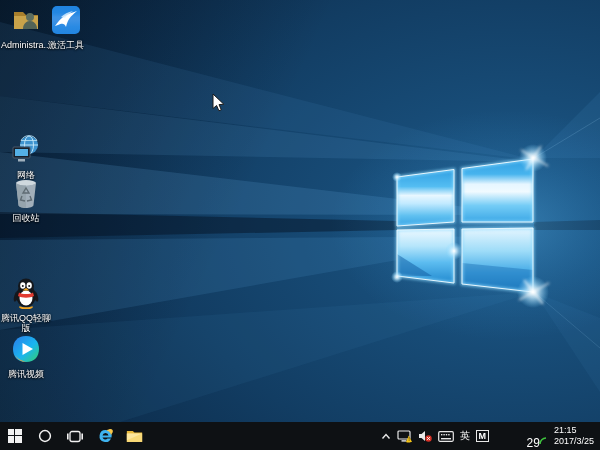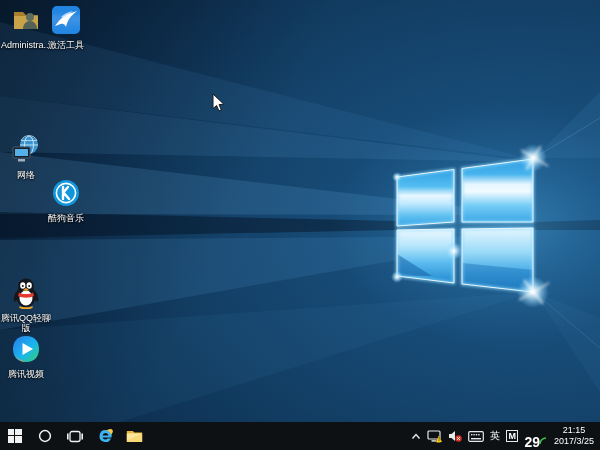--- a/index.html
+++ b/index.html
@@ -28,22 +28,22 @@
 
   
   #taskbar { position:absolute; left:0; bottom:0; width:600px; height:28px;
              background:#0e1114; display:flex; align-items:center; z-index:50; }
   .tbtn { width:26px; height:28px; display:flex; align-items:center; justify-content:center; }
   #tray { position:absolute; right:0; top:0; height:28px; display:flex; align-items:center; }
   .tray-ico { height:28px; display:flex; align-items:center; justify-content:center; padding:0 3px; color:#fff; }
   .ime-char { font-size:10px; color:#fff; }
   .ime-mode { font-size:9px; color:#fff; border:1px solid #e8e8e8; padding:0 1.5px; line-height:10px; font-weight:bold; }
   .temp-wrap { position:relative; display:flex; align-items:flex-end; }
-  .temp-val { font-size:14px; color:#fff; font-weight:bold; }
-  #clock { text-align:center; color:#fff; font-size:9px; line-height:11px; padding:0 6px 0 4px; }
+  .temp-val { font-size:12px; color:#fff; font-weight:normal;margin-left:32px; }
+  #clock { color:#fff; font-size:9px; line-height:11px; padding:0 6px 0 4px; }
 
   .crisp { shape-rendering:crispEdges; }
 </style>
 </head>
 <body>
 
 <div id="desktop">
 
   <svg id="wallpaper-svg" width="600" height="422" viewBox="0 0 600 422">
     <defs>
@@ -185,31 +185,34 @@
       <path d="M11 6.5a9 9 0 0 1 16 0z" fill="none" stroke="#bfe4f8" stroke-width="0.8"></path>
       <rect x="3" y="13" width="17" height="11" rx="1" fill="#16202c" stroke="#4a5a6c" stroke-width="1"></rect>
       <rect x="5" y="15" width="13" height="7" fill="#54b0e6"></rect>
       <rect x="8" y="25" width="7" height="2.5" fill="#9fb0bc"></rect>
     </svg>
       </div>
     <div class="dlabel">网络</div>
   </div>
 
 
-
-  <div class="dicon" style="left:40px;top:175px">
-    <div class="ibox">
-        <svg width="30" height="30" viewBox="0 0 30 30">
-      <circle cx="15" cy="15" r="13" fill="#1296db"></circle>
-      <circle cx="15" cy="15" r="9.6" fill="none" stroke="#ffffff" stroke-width="1.6"></circle>
-      <path d="M12 9v12 M12 15l5-6 M12.5 14.5l5.5 6.5" stroke="#ffffff" stroke-width="2.4" fill="none" stroke-linecap="round"></path>
-    </svg>
-      </div>
-    <div class="dlabel">酷狗音乐</div>
-  </div>
+  <div class="dicon" style="left:0px;top:175px">
+    <div class="ibox">
+        <svg width="30" height="32" viewBox="0 0 30 32">
+      <ellipse cx="15" cy="6" rx="10" ry="3" fill="#cfd8de"></ellipse>
+      <path d="M5 6l2.5 22c0 2 4 3 7.5 3s7.5-1 7.5-3L25 6c-2 2-6 2.6-10 2.6S7 8 5 6z" fill="#aebac2" opacity="0.92"></path>
+      <path d="M5 6l2.5 22c0 2 4 3 7.5 3V8.6C11 8.6 7 8 5 6z" fill="#95a3ac" opacity="0.9"></path>
+      <path d="M12 16l3-5 3 5z" fill="none" stroke="#5f6b73" stroke-width="1.4"></path>
+      <path d="M11 19l-1.5 4 4.5 1" fill="none" stroke="#5f6b73" stroke-width="1.4"></path>
+      <path d="M19 19l1.5 4-4.5 1" fill="none" stroke="#5f6b73" stroke-width="1.4"></path>
+    </svg>
+      </div>
+    <div class="dlabel">回收站</div>
+  </div>
+
 
 
   <div class="dicon" style="left:0px;top:275px">
     <div class="ibox">
         <svg width="30" height="32" viewBox="0 0 30 32">
       <ellipse cx="15" cy="19" rx="10" ry="11" fill="#14171c"></ellipse>
       <ellipse cx="15" cy="9" rx="8" ry="7.5" fill="#14171c"></ellipse>
       <ellipse cx="15" cy="21" rx="6.5" ry="7.5" fill="#ffffff"></ellipse>
       <ellipse cx="11.8" cy="8.5" rx="2.6" ry="3.2" fill="#ffffff"></ellipse>
       <ellipse cx="18.2" cy="8.5" rx="2.6" ry="3.2" fill="#ffffff"></ellipse>

